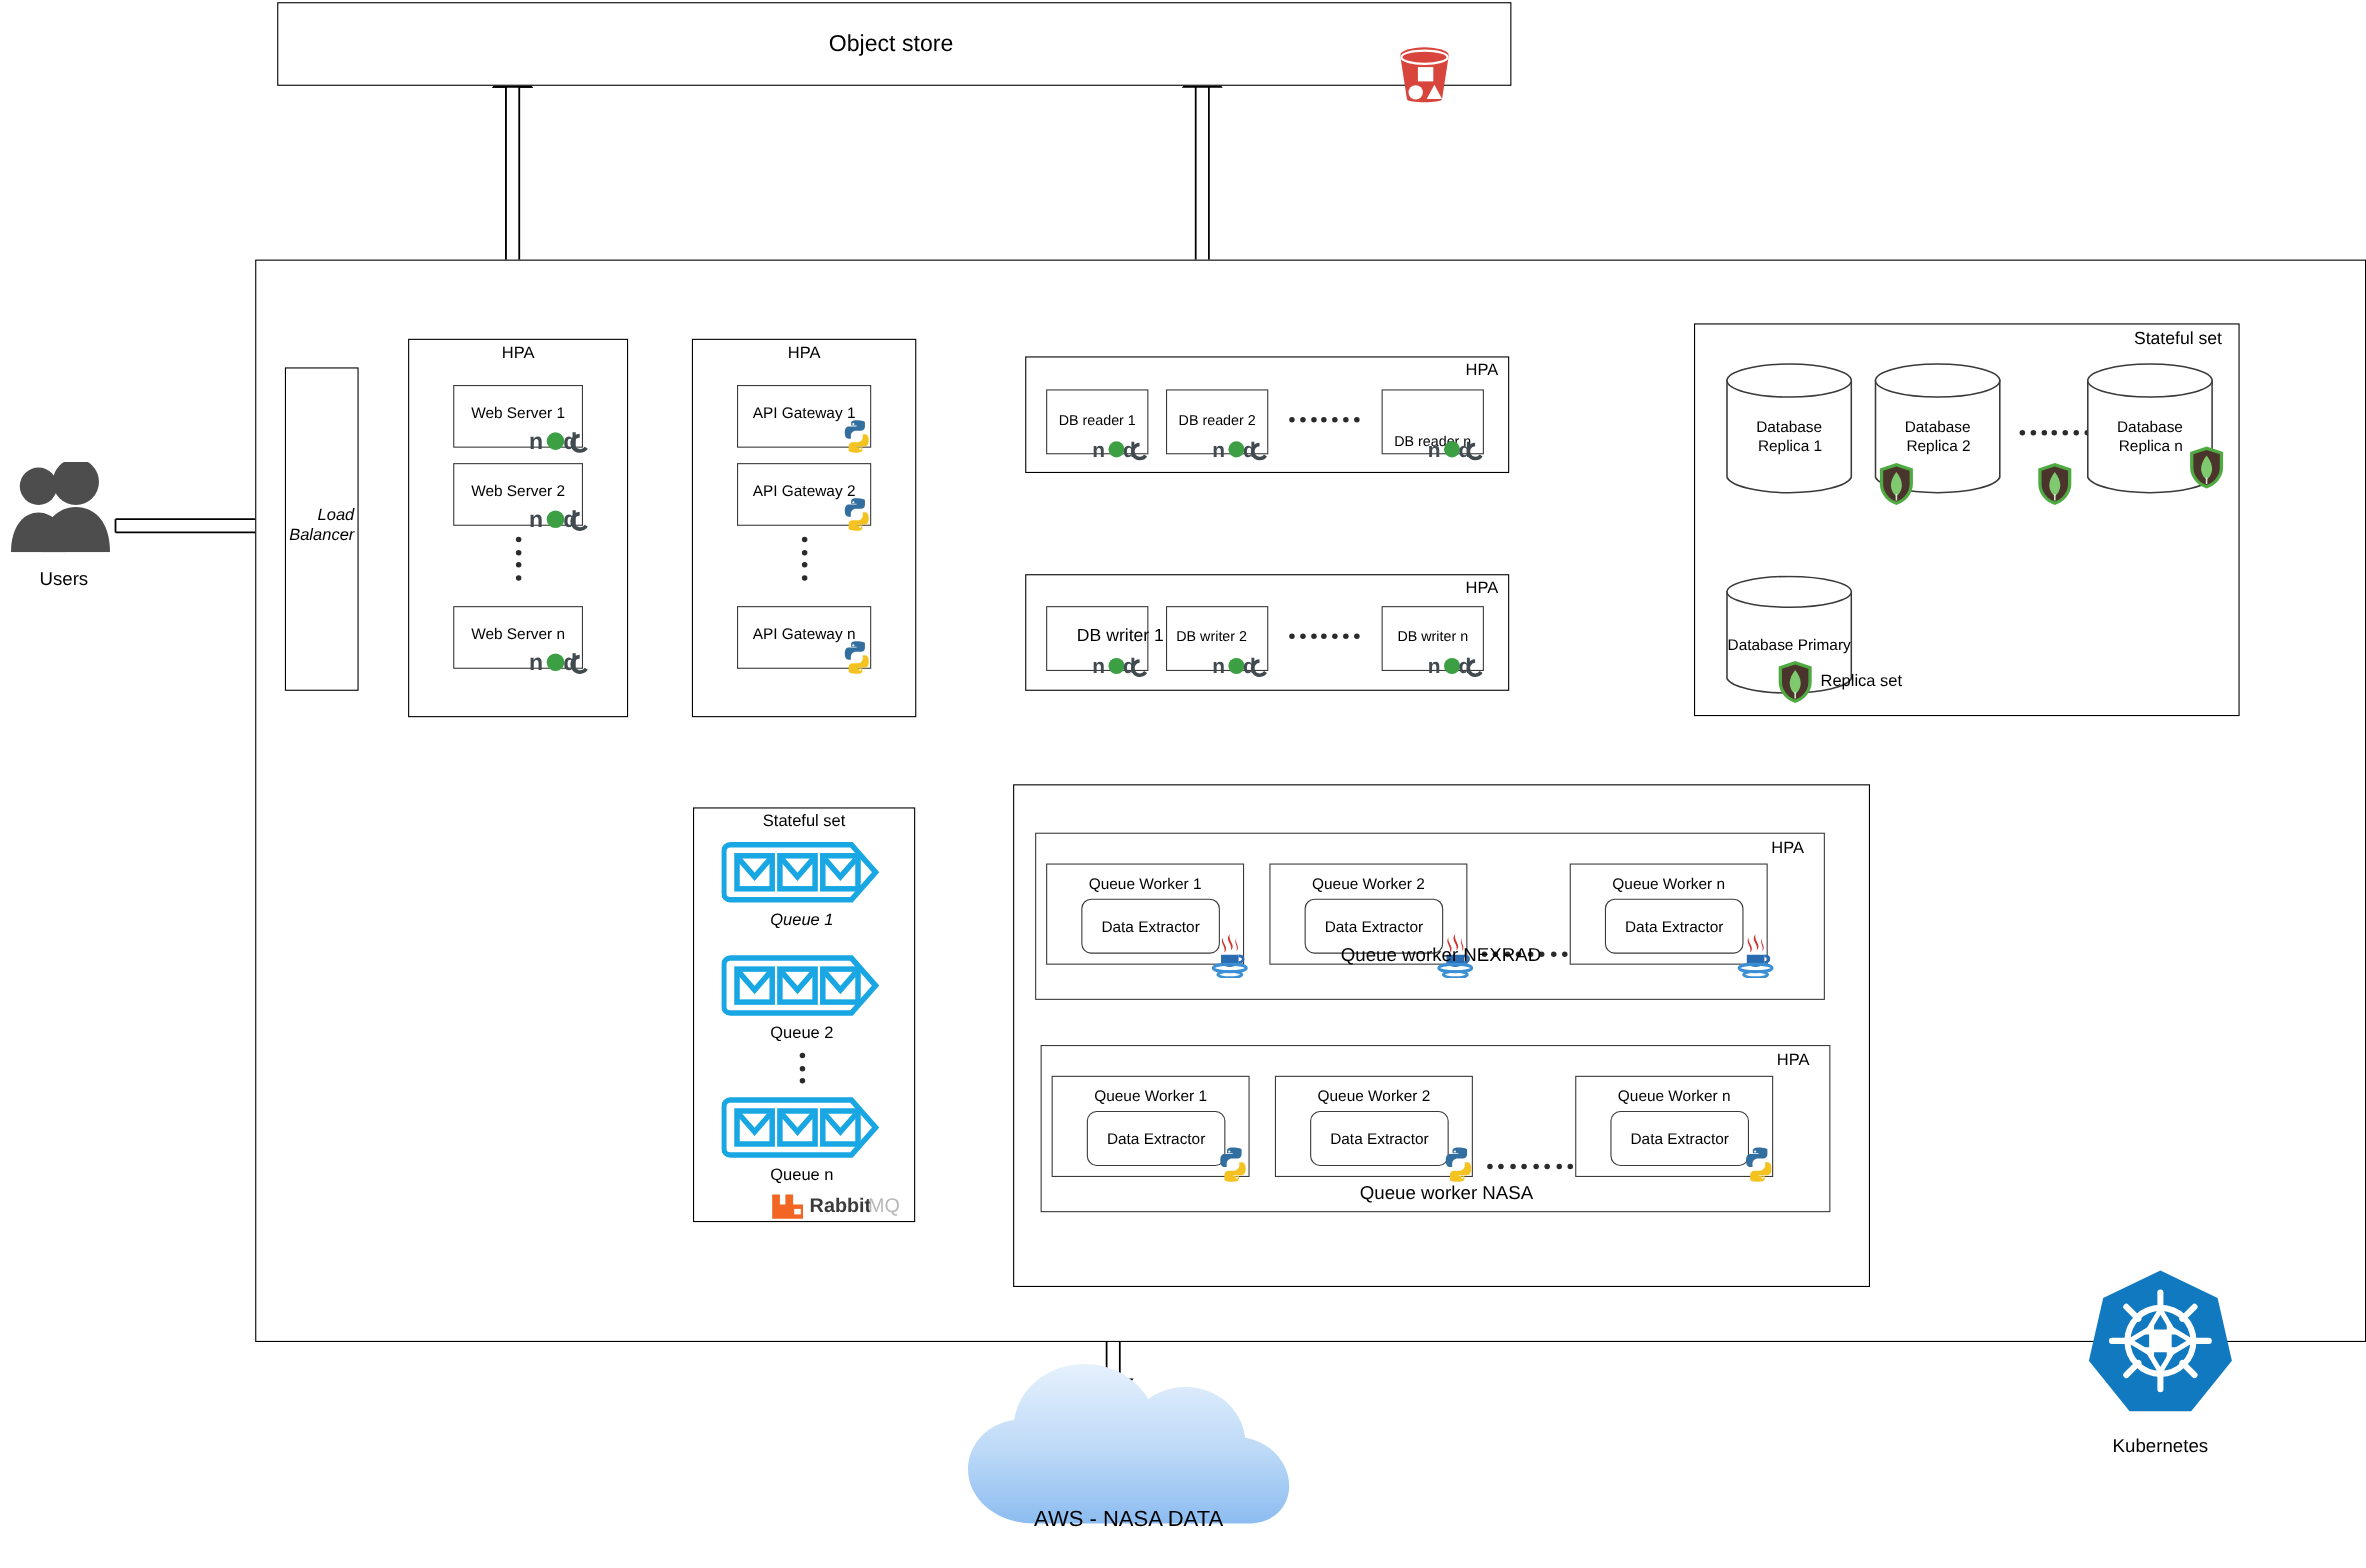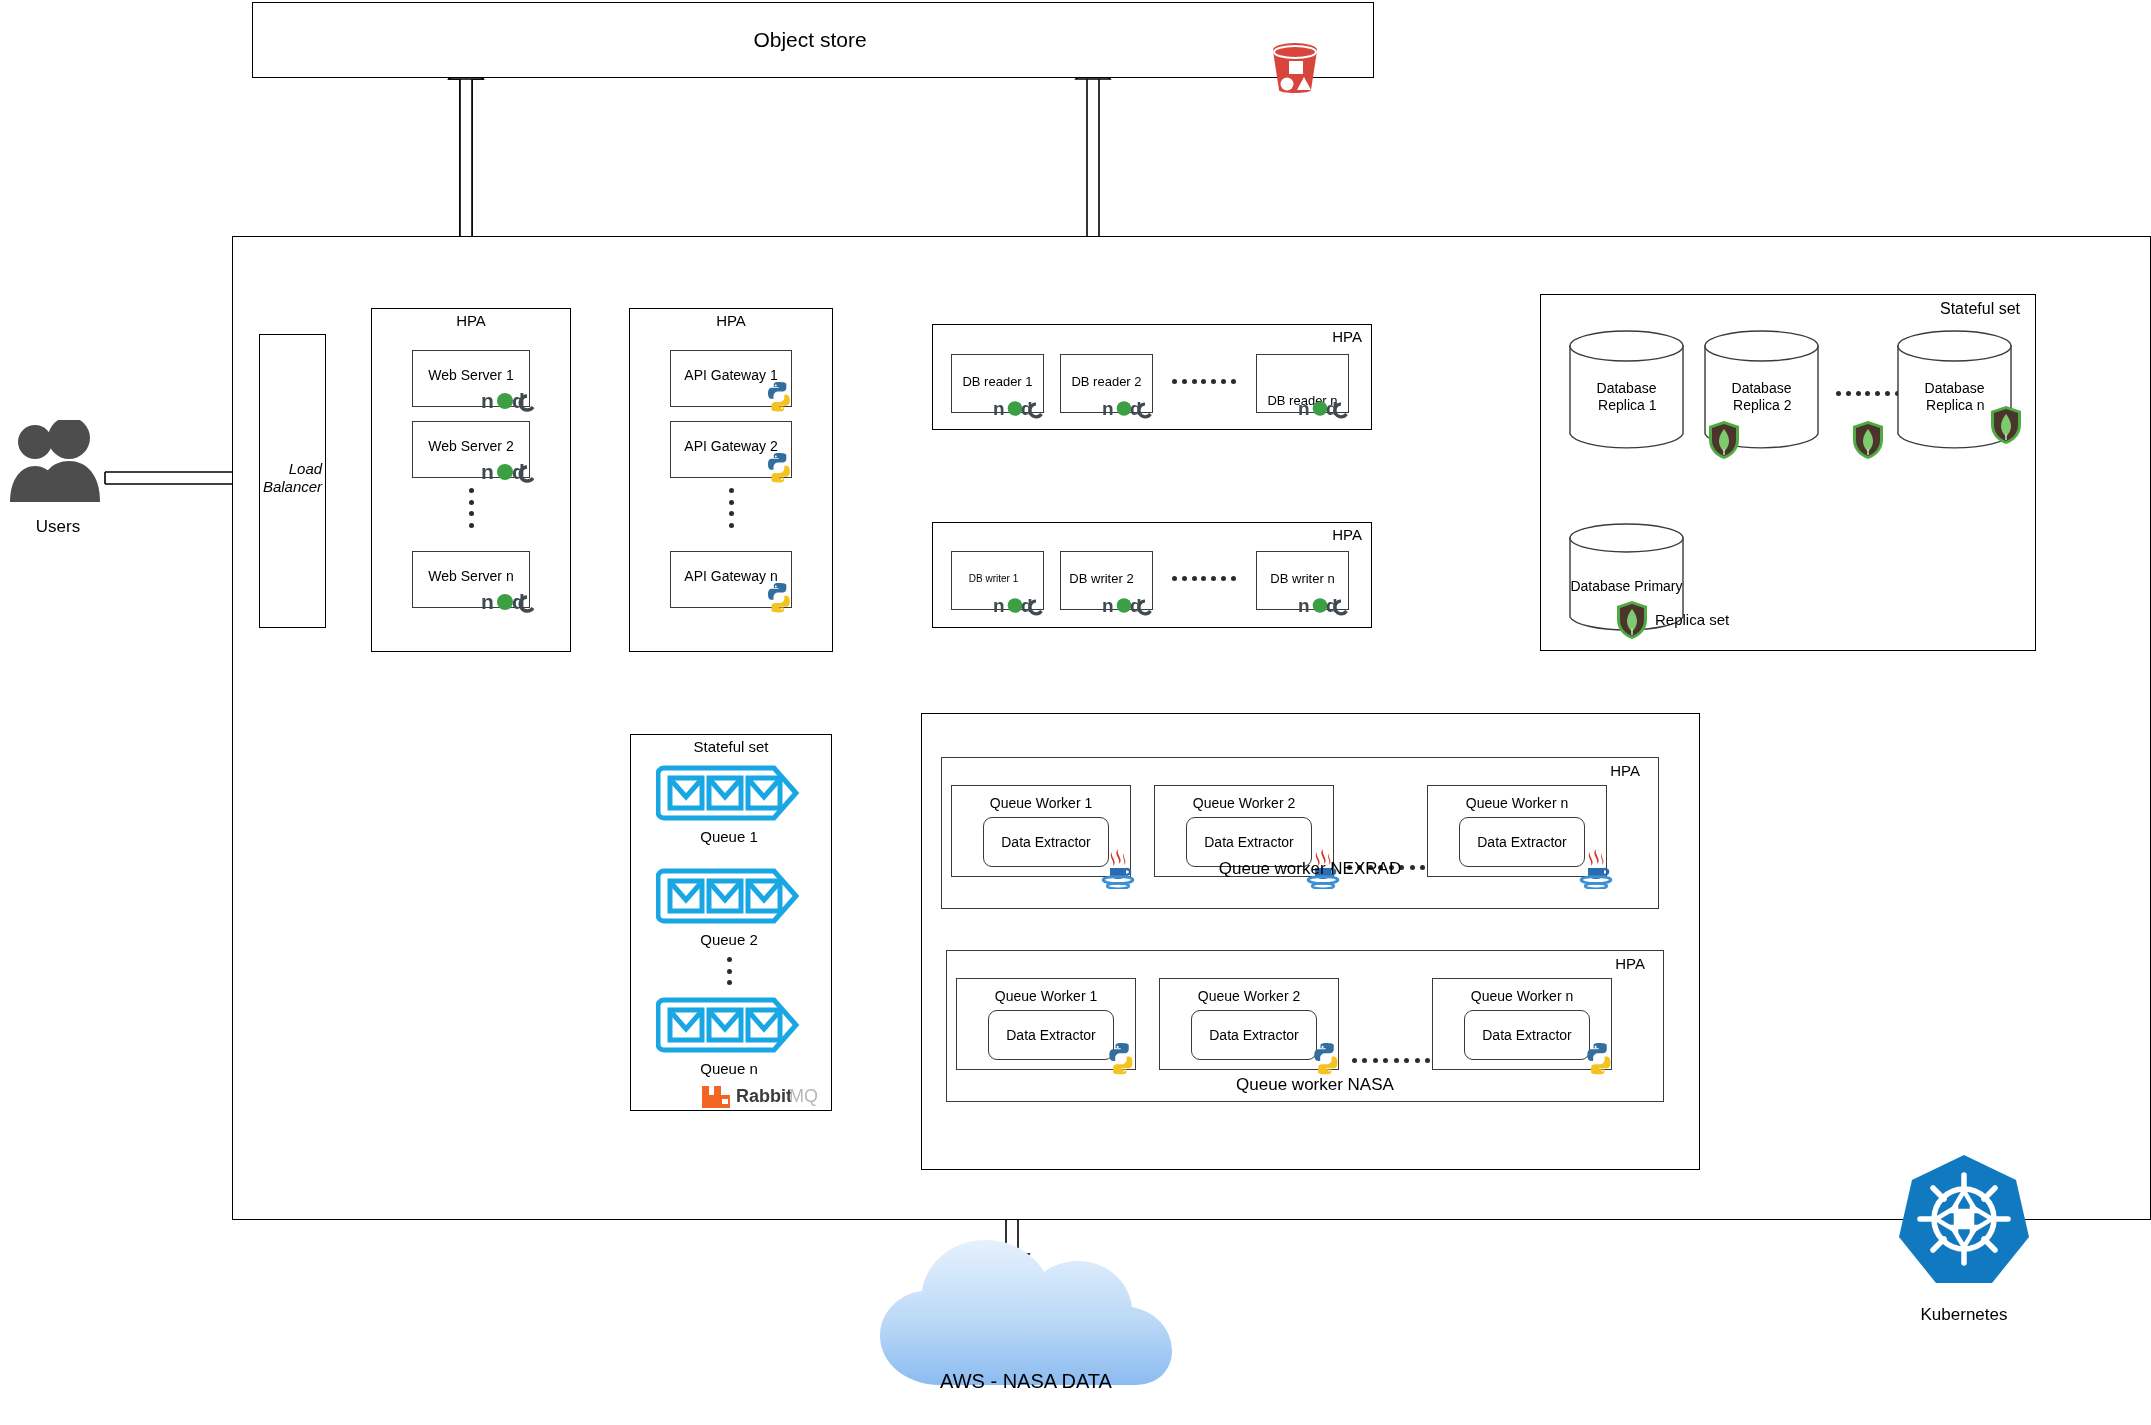--- a/index.html
+++ b/index.html
@@ -290,21 +290,21 @@
       <circle cx="22" cy="10.5" r="7.3" fill="#3c9f43"></circle>
       <text x="28" y="17" font-family="Liberation Sans, sans-serif" font-size="19" font-weight="bold" fill="#404a4f">d</text>
       <path d="M43,6 a6.4,6.4 0 1,0 5.5,10" fill="none" stroke="#404a4f" stroke-width="3.2"></path>
     </svg>
   </div>
 
   <div class="box" style="left:932px;top:522px;width:440px;height:106px;"></div>
   <div class="lbl" style="left:1172px;top:526px;width:190px;height:20px;font-size:15px;text-align:right;">HPA</div>
 
   <div class="box thin" style="left:951px;top:551px;width:93px;height:59px;"></div>
-  <div class="lbl ctr" style="left:947px;top:569px;width:93px;height:20px;font-size:10px;">DB writer 1</div>
+  <div class="lbl ctr" style="left:972px;top:569px;width:93px;height:20px;font-size:16px;">DB writer 1</div>
   <div class="icon" style="left:993px;top:595px;width:52px;height:21px;">
     <svg viewBox="0 0 52 21" width="52" height="21">
       <text x="0" y="17" font-family="Liberation Sans, sans-serif" font-size="19" font-weight="bold" fill="#404a4f">n</text>
       <circle cx="22" cy="10.5" r="7.3" fill="#3c9f43"></circle>
       <text x="28" y="17" font-family="Liberation Sans, sans-serif" font-size="19" font-weight="bold" fill="#404a4f">d</text>
       <path d="M43,6 a6.4,6.4 0 1,0 5.5,10" fill="none" stroke="#404a4f" stroke-width="3.2"></path>
     </svg>
   </div>
 
   <div class="box thin" style="left:1060px;top:551px;width:93px;height:59px;"></div>
@@ -429,21 +429,21 @@
       <g fill="none" stroke="#19a7e4" stroke-width="5">
         <rect x="14" y="14" width="32" height="30"></rect>
         <polyline points="16,17 30,33 44,17"></polyline>
         <rect x="53" y="14" width="32" height="30"></rect>
         <polyline points="55,17 69,33 83,17"></polyline>
         <rect x="92" y="14" width="32" height="30"></rect>
         <polyline points="94,17 108,33 122,17"></polyline>
       </g>
     </svg>
   </div>
-  <div class="lbl ctr" style="left:656px;top:826px;width:146px;height:22px;font-size:15px;">Queue 1</div>
+  <div class="lbl ctr" style="left:656px;top:826px;width:146px;height:22px;font-size:15px;font-style:italic;">Queue 1</div>
 
   <div class="icon" style="left:656px;top:867px;width:146px;height:58px;">
     <svg viewBox="0 0 146 58" width="146" height="58">
       <path d="M8,4 L118,4 L140,29 L118,54 L8,54 A6,6 0 0,1 2,48 L2,10 A6,6 0 0,1 8,4 Z" fill="#fff" stroke="#19a7e4" stroke-width="5"></path>
       <g fill="none" stroke="#19a7e4" stroke-width="5">
         <rect x="14" y="14" width="32" height="30"></rect>
         <polyline points="16,17 30,33 44,17"></polyline>
         <rect x="53" y="14" width="32" height="30"></rect>
         <polyline points="55,17 69,33 83,17"></polyline>
         <rect x="92" y="14" width="32" height="30"></rect>

